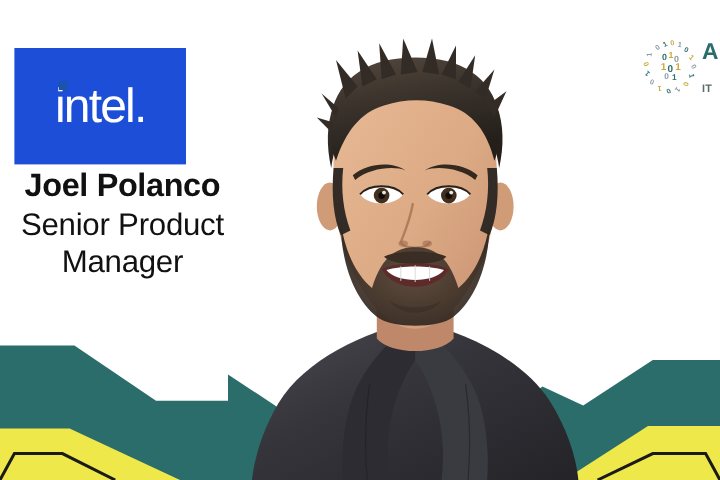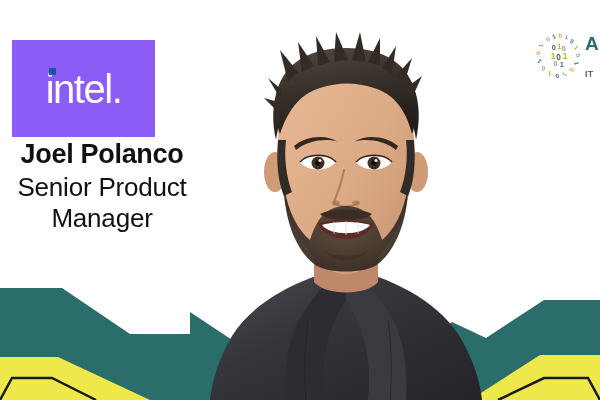--- a/index.html
+++ b/index.html
@@ -30,21 +30,21 @@
     pointer-events: none;
   }
 
   
   #intel-logo {
     position: absolute;
     left: 12px;
     top: 40px;
     width: 143px;
     height: 97px;
-    background: #8b5cf6;
+    background: #1d4ed8;
     display: flex;
     align-items: center;
     justify-content: center;
   }
   #intel-wordmark {
     position: relative;
     display: inline-block;
     line-height: 1;
   }
   #intel-wordmark .word {

